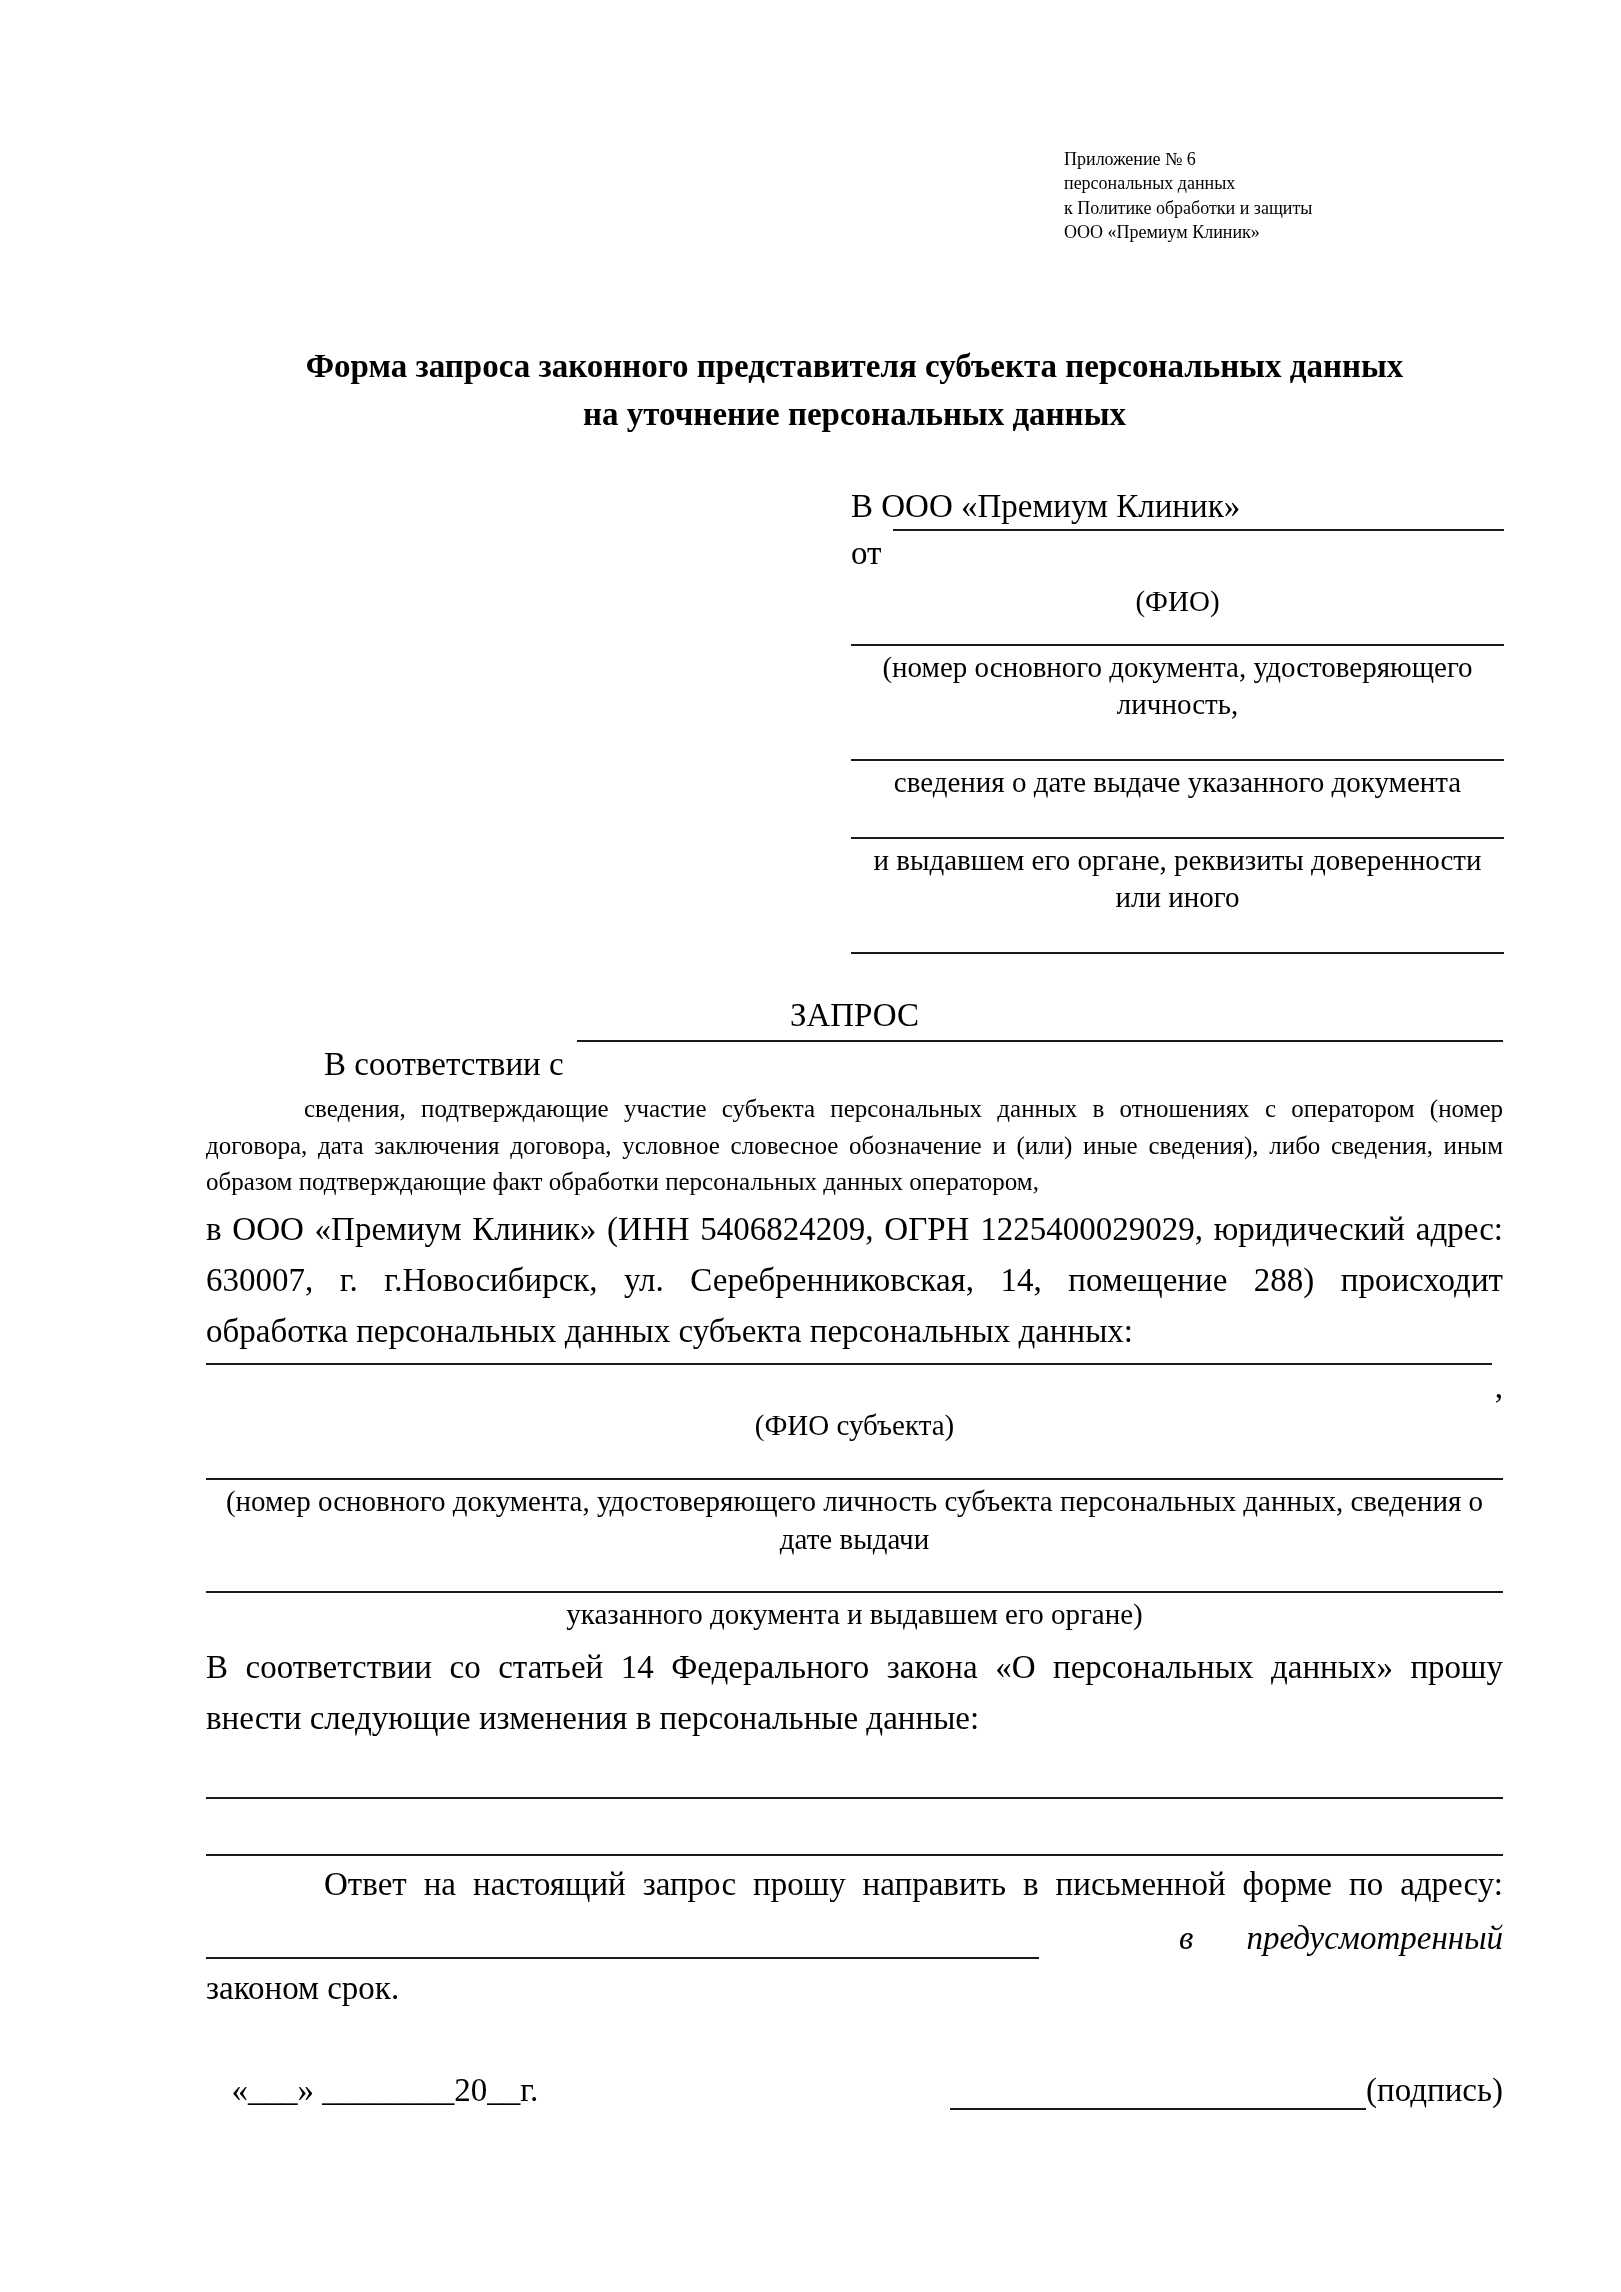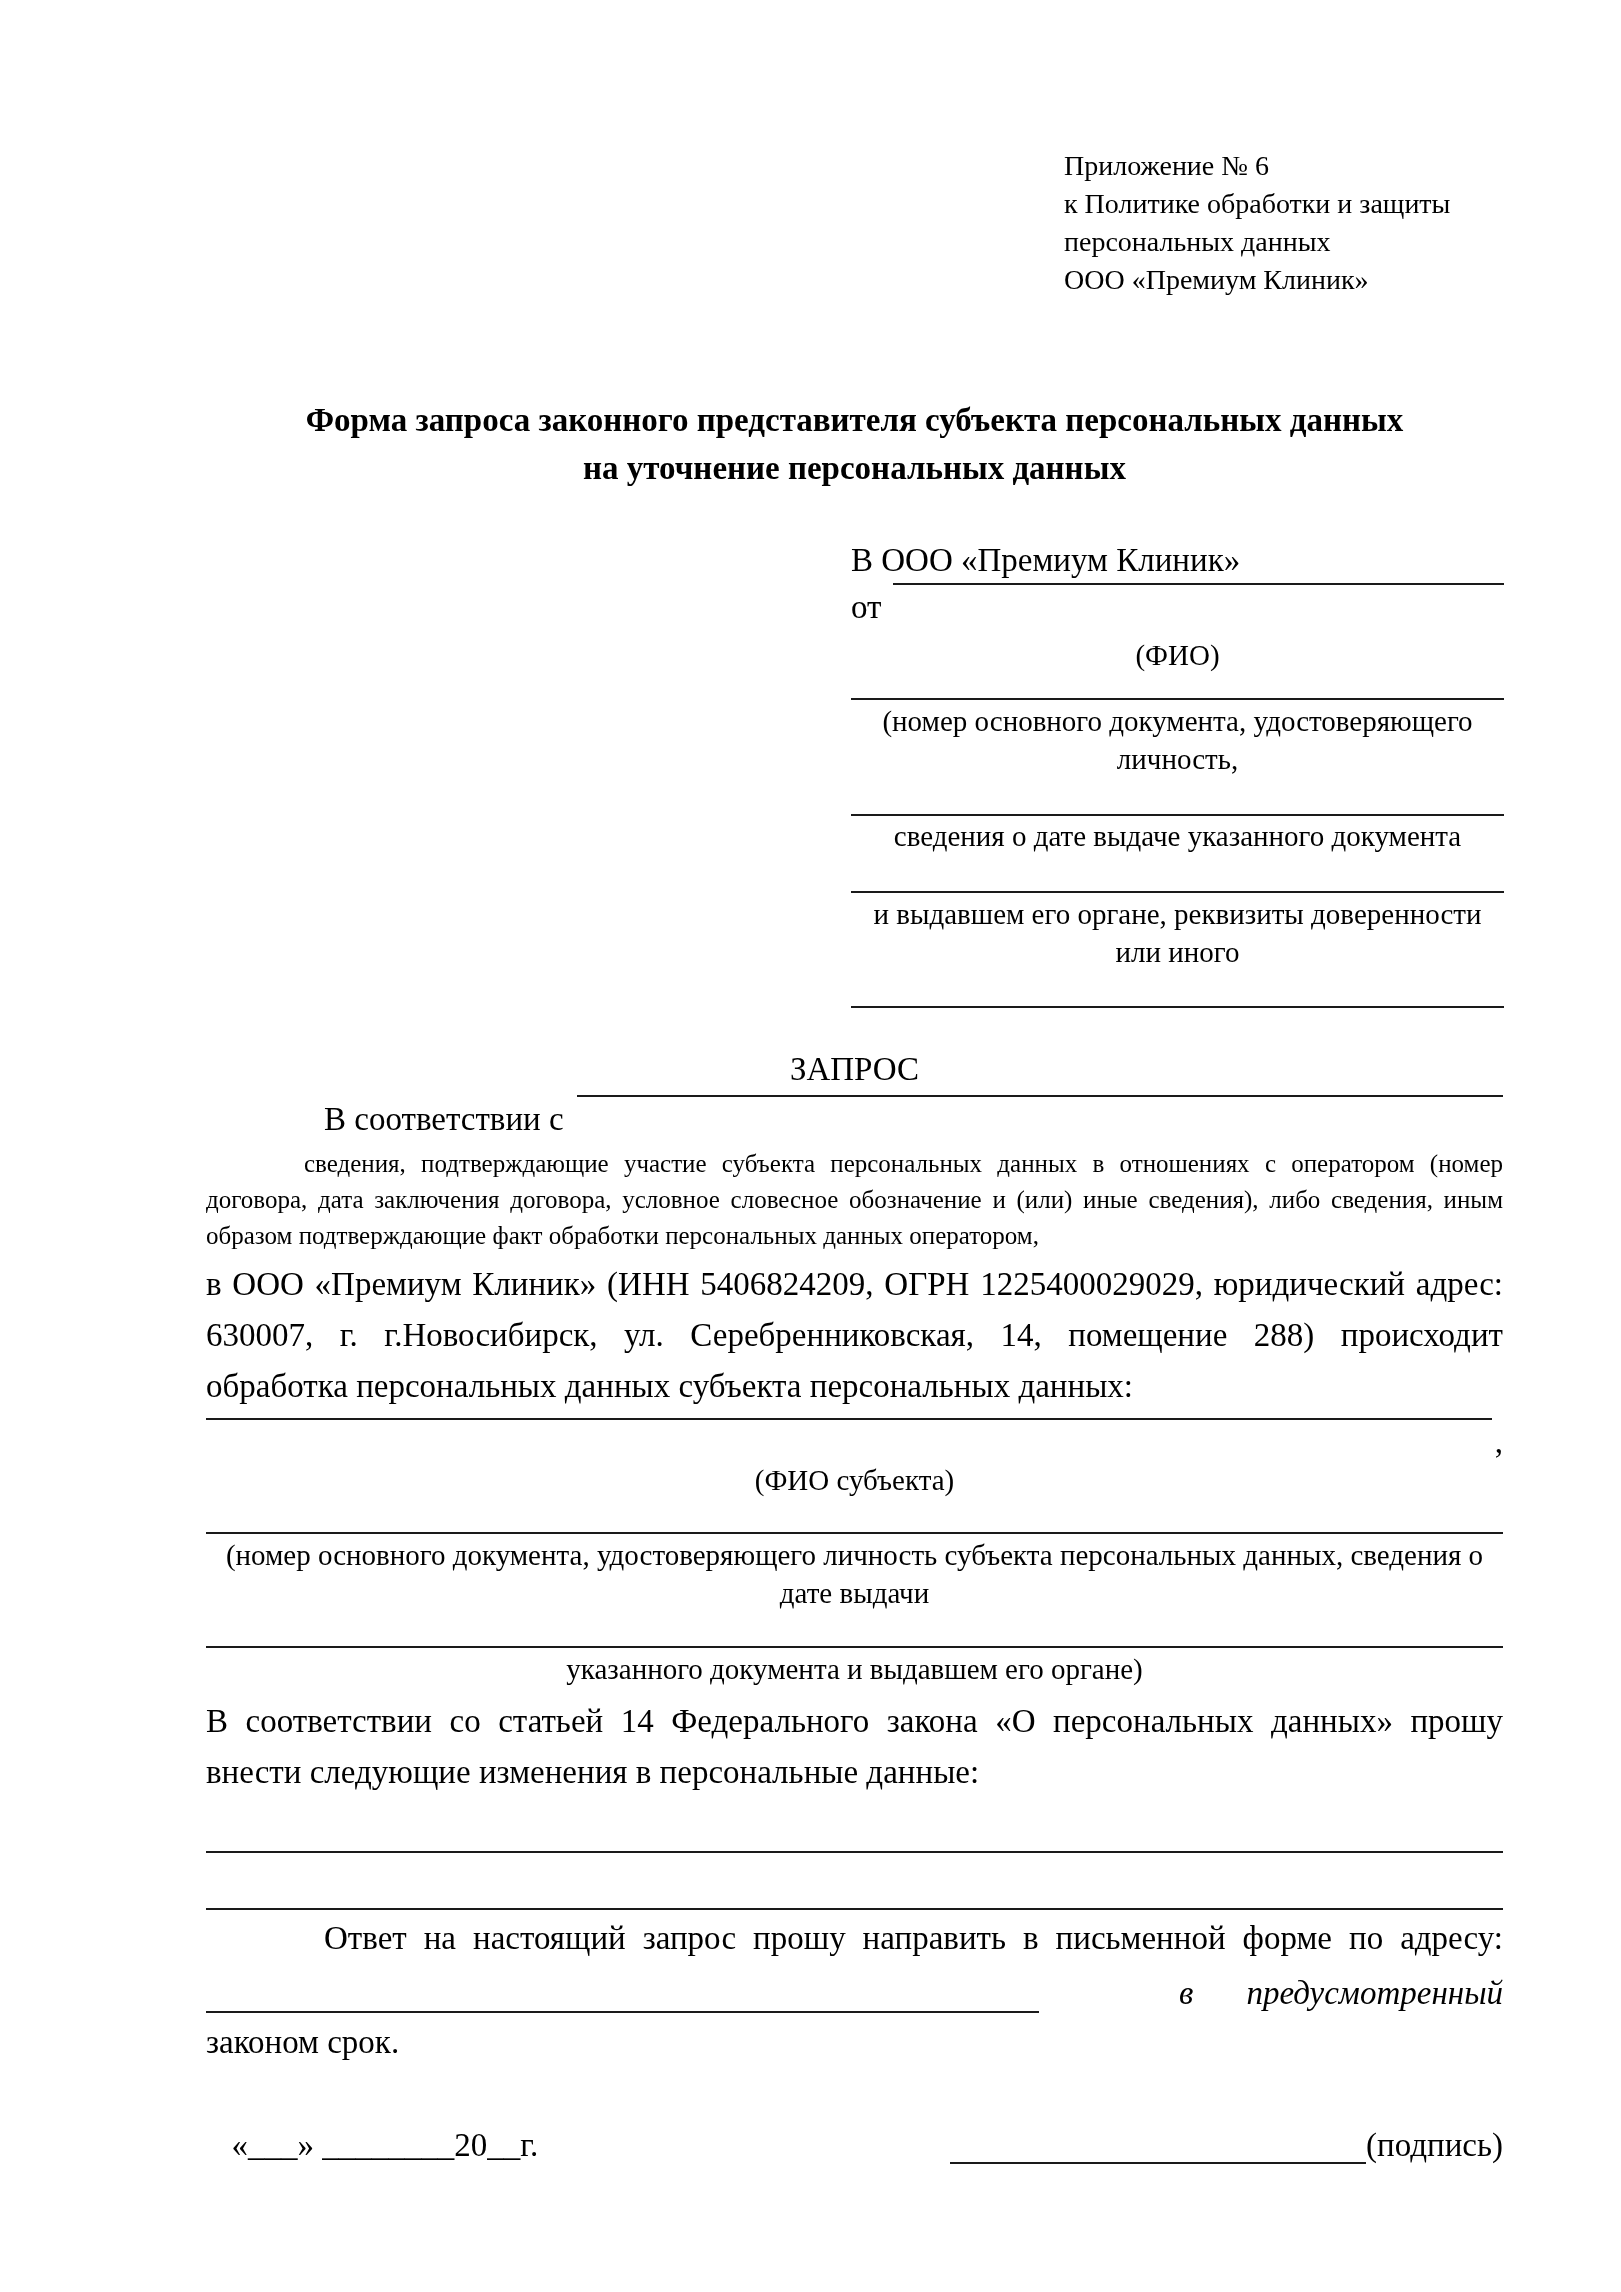--- a/index.html
+++ b/index.html
@@ -6,21 +6,21 @@
   .page {
     width:1621px; height:2293px;
     background:#ffffff; color:#000000;
     font-family:"Liberation Serif","DejaVu Serif",serif;
     font-size:33px; line-height:1.5;
     box-sizing:border-box;
     padding:147px 118px 0 206px;
     overflow:hidden;
   }
   
-  .appendix { margin-left:858px; font-size:28px; line-height:1.36; }
+  .appendix { margin-left:858px; font-size:18px; line-height:1.36; }
   
   .title { margin-top:98px; font-weight:bold; text-align:center; line-height:1.45; }
   
   .addressee { margin-top:44px; margin-left:645px; width:653px; }
   .org { line-height:1.4; }
   .row { display:flex; align-items:flex-start; }
   .fill { flex:1 1 auto; border-bottom:2.9px solid #1a1a1a; margin-bottom:4.9px; }
   .from-row { height:51px; }
   .from-row .from-label { flex:none; margin-right:11.8px; }
   .cap { font-size:29px; line-height:1.3; text-align:center; padding-top:2.9px; }
@@ -49,22 +49,22 @@
   .sig-group { margin-left:auto; display:flex; align-items:flex-end; }
   .sig-group .sig { flex:none; width:416px; margin-bottom:5.9px; border-bottom:2.9px solid #1a1a1a; }
 </style>
 </head>
 <body>
 
 <div class="page">
 
   <div class="appendix">
     <div>Приложение № 6</div>
+    <div>персональных данных</div>
     <div>к Политике обработки и защиты</div>
-    <div>персональных данных</div>
     <div>ООО «Премиум Клиник»</div>
   </div>
 
   <div class="title">
     <div>Форма запроса законного представителя субъекта персональных данных</div>
     <div>на уточнение персональных данных</div>
   </div>
 
   <div class="addressee">
     <div class="org">В ООО «Премиум Клиник»</div>

